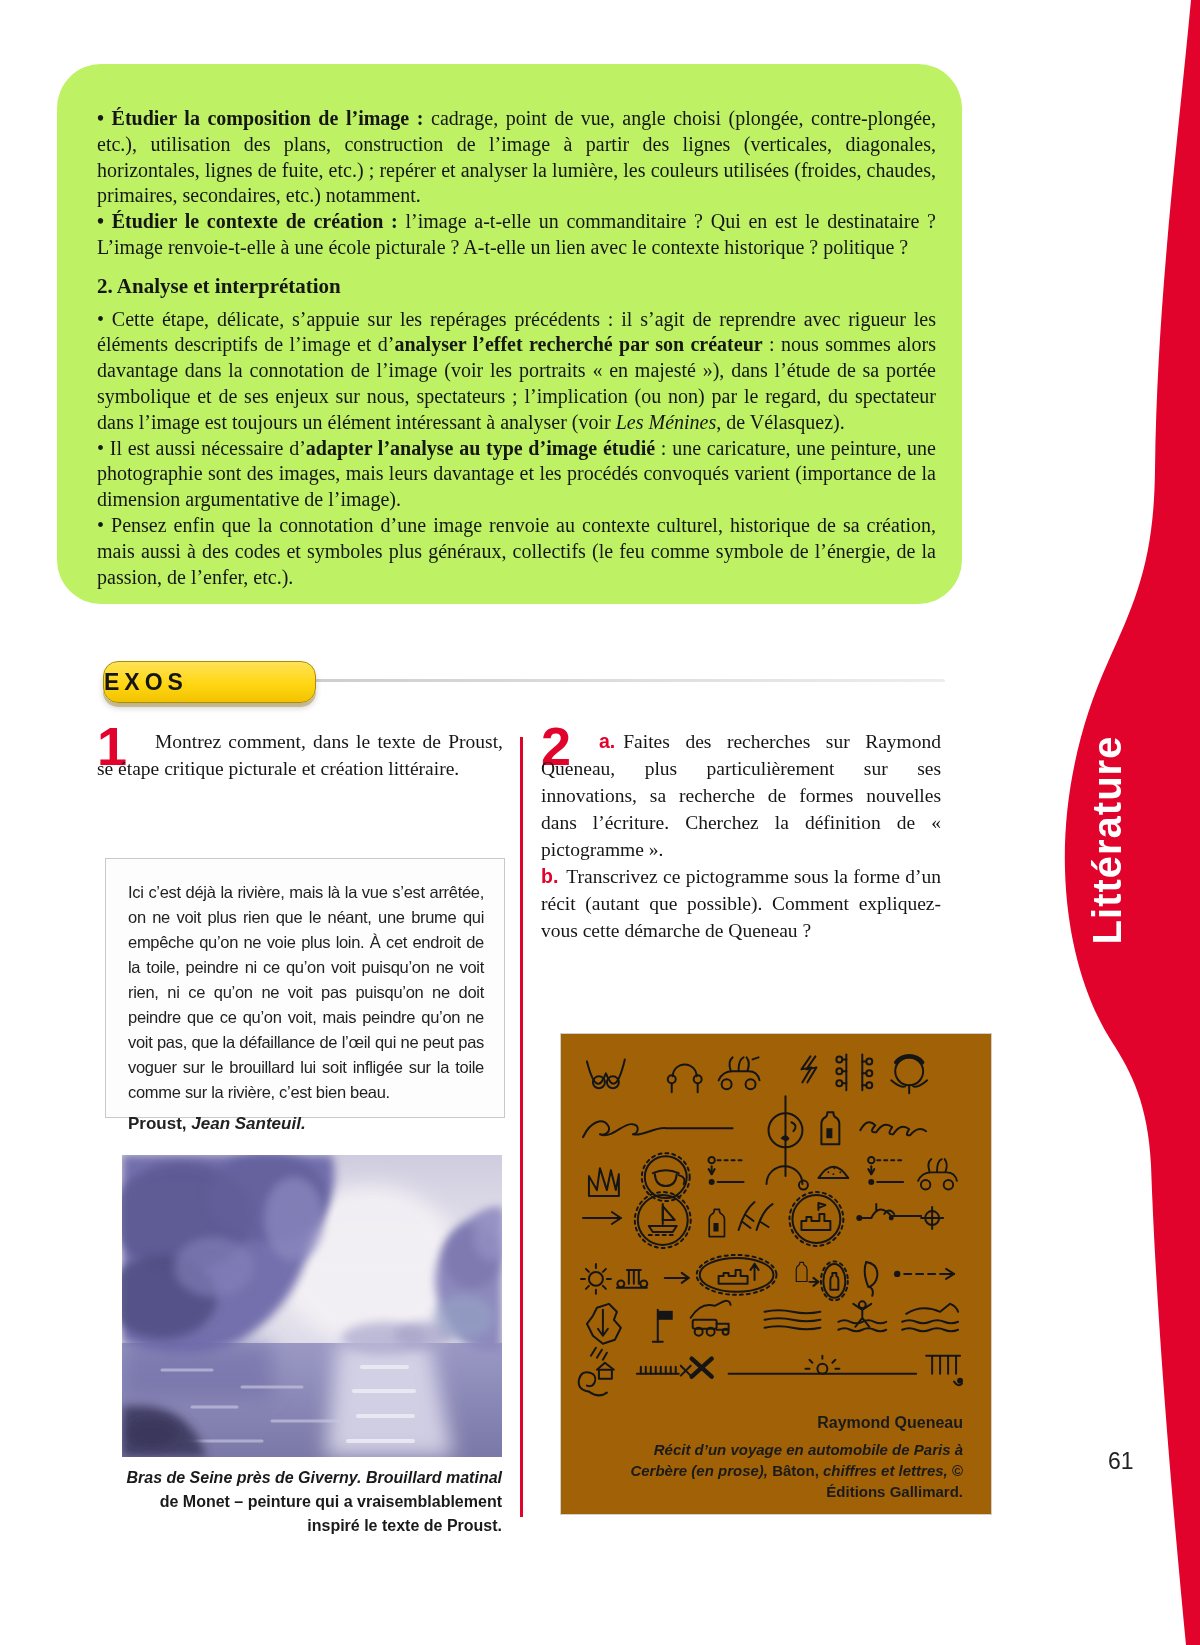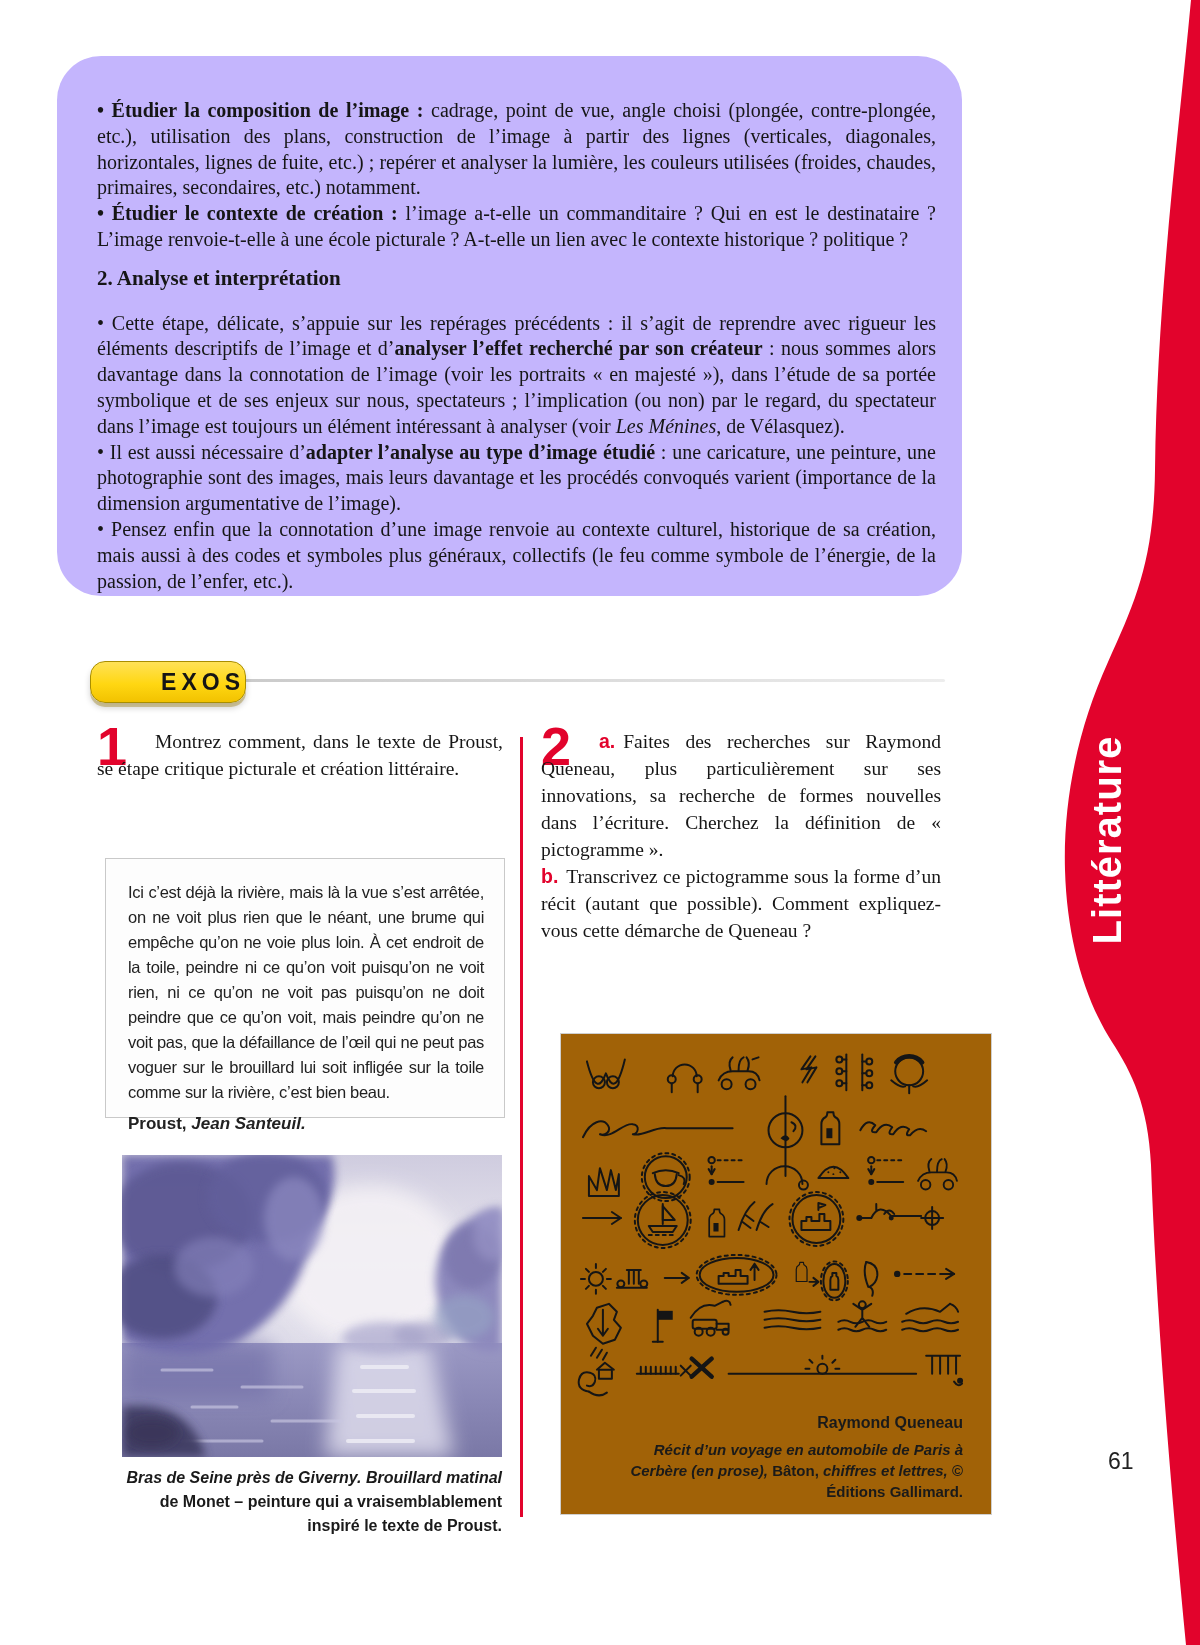--- a/index.html
+++ b/index.html
@@ -9,33 +9,33 @@
   .abs { position:absolute; }
 
   
   #red-tab-svg { position:absolute; inset:0; width:1200px; height:1645px; pointer-events:none; }
   #tab-label { position:absolute; left:947px; top:817px; width:320px; height:46px;
                transform:rotate(-90deg); transform-origin:center;
                font-family:"Liberation Sans", sans-serif; font-weight:bold; font-size:40px;
                color:#ffffff; text-align:center; letter-spacing:1px; line-height:46px; }
 
   
-  #method-box { left:57px; top:56px; width:905px; height:540px; background:#c4b5fd;
+  #method-box { left:57px; top:64px; width:905px; height:540px; background:#bef264;
                 border-radius:44px; padding:42px 26px 0 40px; }
   #method-box p { font-size:20px; line-height:25.8px; text-align:justify; }
   #method-box .h2 { font-family:"Liberation Serif", serif; font-weight:bold; font-size:21px;
-                    margin:13px 0 19px 0; }
+                    margin:13px 0 7px 0; }
 
   
   #exos-rule { left:210px; top:679px; width:735px; height:3px; border-radius:2px;
                background:linear-gradient(90deg,#c9c9c9,#ededed); }
-  #exos-badge { left:90px; top:661px; width:156px; height:42px; border-radius:15px;
+  #exos-badge { left:103px; top:661px; width:213px; height:42px; border-radius:15px;
                 background:linear-gradient(180deg,#ffe257 0%,#ffd712 55%,#f2c200 100%);
                 border:1px solid #a98e00; box-shadow:0 4px 0 rgba(150,118,0,.35),0 5px 6px rgba(0,0,0,.18);
-                display:flex; align-items:center; justify-content:flex-end;
+                display:flex; align-items:center; justify-content:flex-start;
                 font-family:"Liberation Sans", sans-serif; font-weight:bold; font-size:23px;
                 letter-spacing:5px; color:#151515; }
 
   
   .exnum { font-family:"Liberation Sans", sans-serif; font-weight:bold; font-size:54px;
            line-height:48px; color:#e2032c; }
   #ex1-num { left:97px; top:722px; }
   #ex2-num { left:541px; top:722px; }
   .extext { font-size:19.5px; line-height:27px; text-align:justify; hyphens:auto; }
   #ex1-text { left:97px; top:728px; width:406px; }

